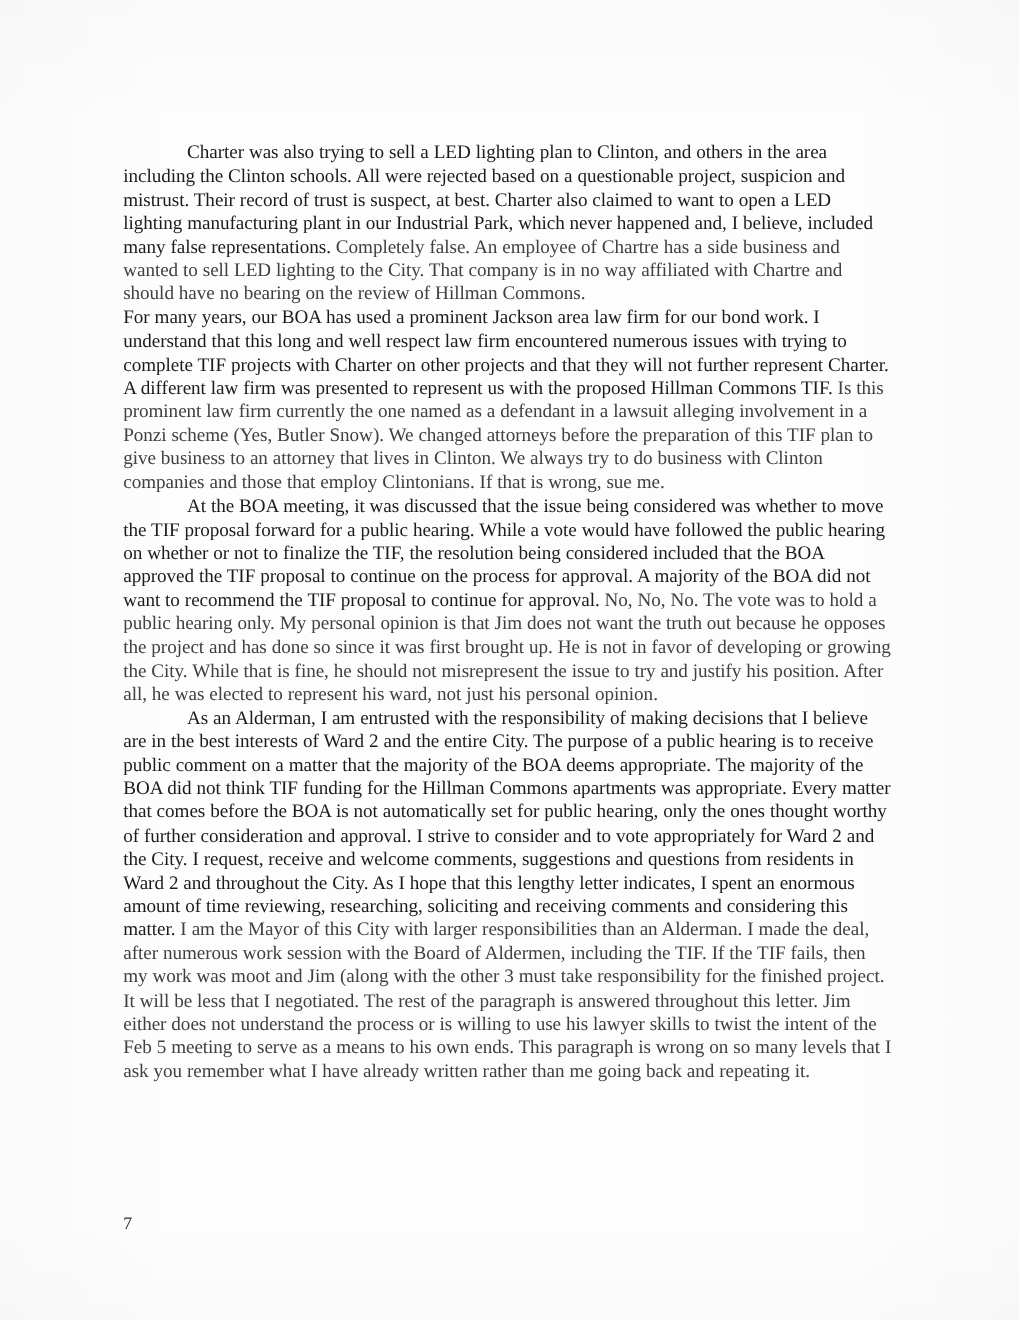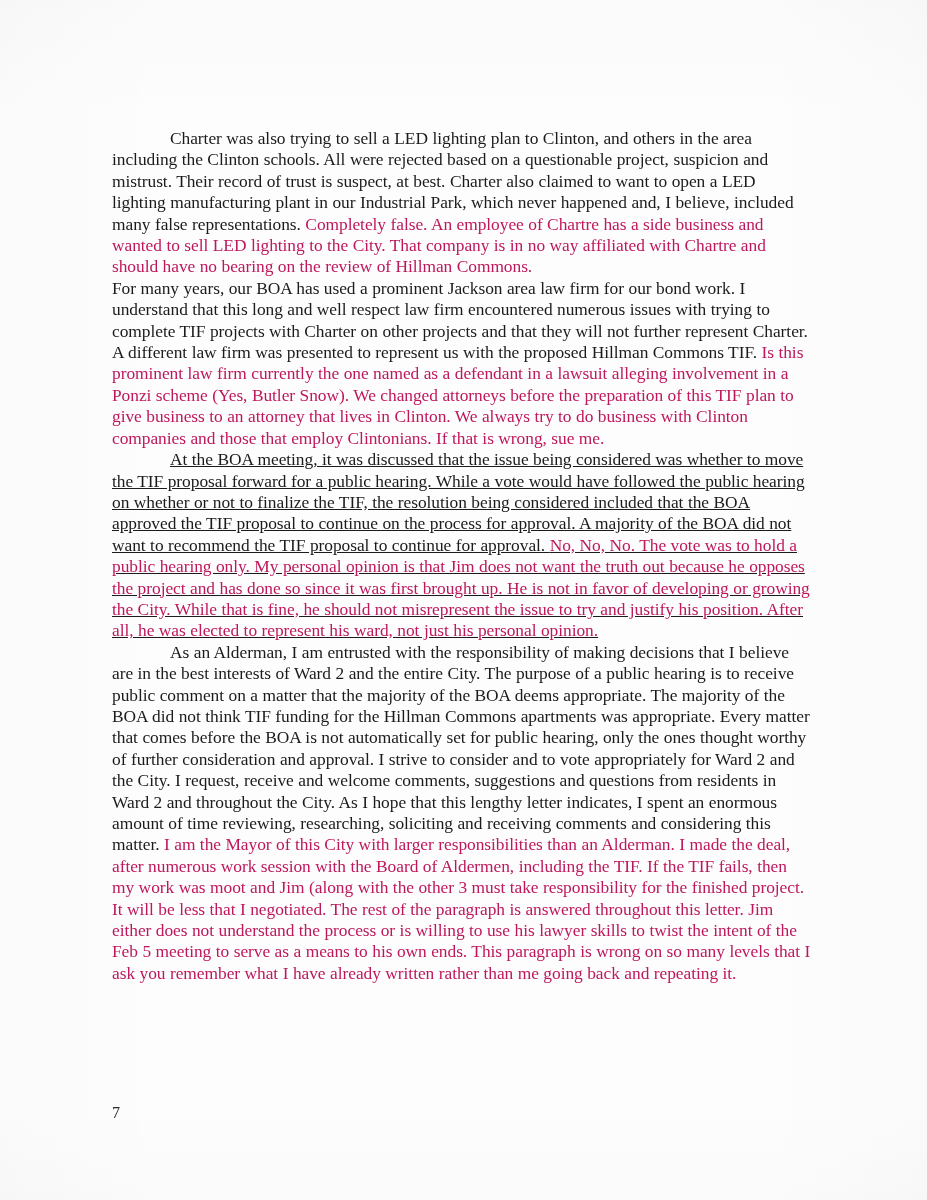--- a/index.html
+++ b/index.html
@@ -47,26 +47,26 @@
   
   .p1 { margin-bottom: 20px; }
   
   .p2 {
     width: 708px;
     font-size: 16.4px;
     line-height: 20.4px;
     margin-bottom: 22px;
   }
   
-  .p3 { margin-bottom: 22px; text-decoration: underline; }
+  .p3 { margin-bottom: 22px; }
   
   .p4 { margin-bottom: 0; }
 
   .blue {
-    color: #be185d;
+    color: #404040;
     margin-top: 48px;
   }
   .page-number {
     position: absolute;
     left: 112px;
     top: 1104px;
     font-size: 16px;
     line-height: 18px;
     color: #2a2a2a;
   }

